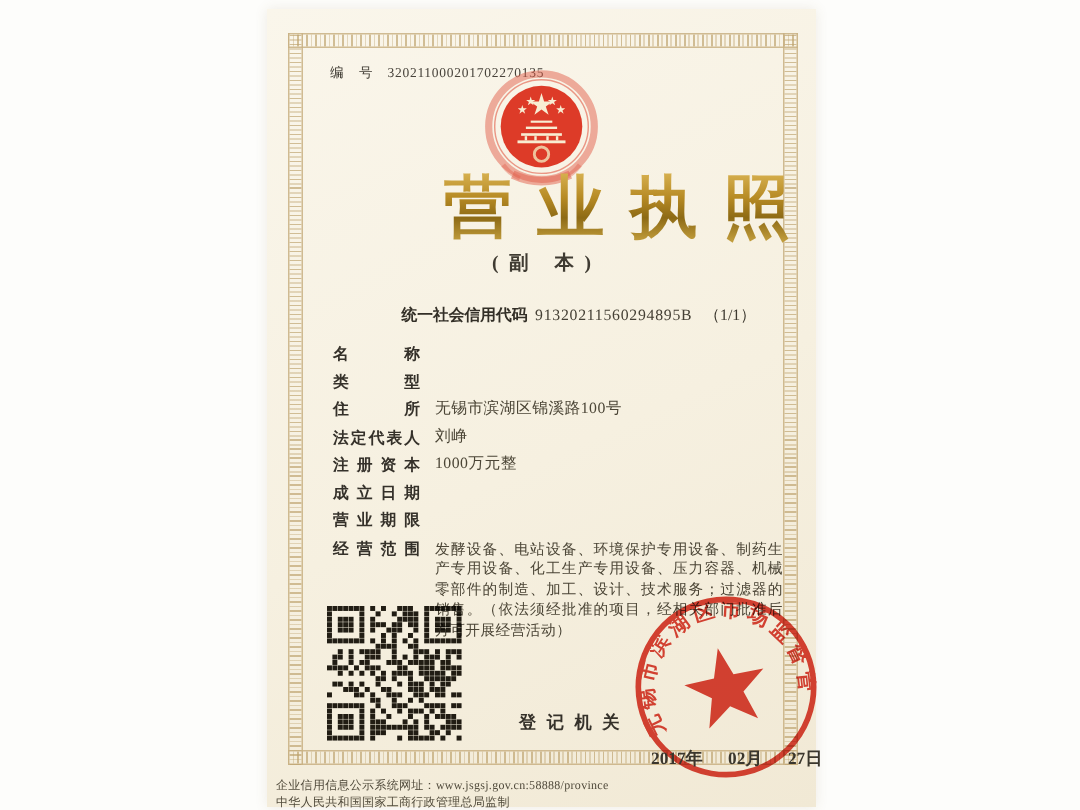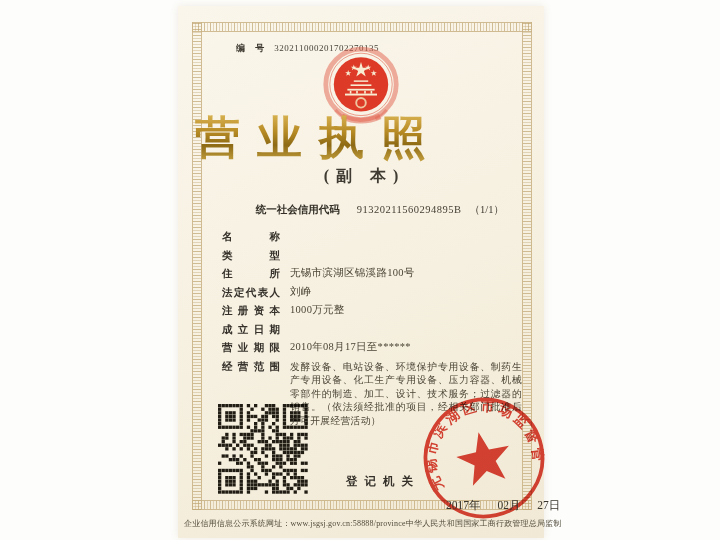--- a/index.html
+++ b/index.html
@@ -18,40 +18,40 @@
   .frame .strip{position:absolute;opacity:.85;}
   .frame .h{left:0;right:0;height:8px;
     border-top:1px solid #c9b183;border-bottom:1px solid #c9b183;
     background:repeating-linear-gradient(90deg,rgba(190,163,110,.8) 0 1px,rgba(190,163,110,0) 1px 3px,rgba(190,163,110,.45) 3px 4px,rgba(190,163,110,0) 4px 6px);}
   .frame .v{top:0;bottom:0;width:8px;
     border-left:1px solid #c9b183;border-right:1px solid #c9b183;
     background:repeating-linear-gradient(0deg,rgba(190,163,110,.8) 0 1px,rgba(190,163,110,0) 1px 3px,rgba(190,163,110,.45) 3px 4px,rgba(190,163,110,0) 4px 6px);}
   .frame .t{top:0}.frame .b{bottom:0}.frame .l{left:0}.frame .r{right:0}
   
   .serial{position:absolute;top:36px;left:42px;font-size:9px;color:#47423a;letter-spacing:.5px;}
-  .serial .lab{font-weight:bold;letter-spacing:4px;margin-right:6px;color:#3b372f;margin-left:16px;}
+  .serial .lab{font-weight:normal;letter-spacing:4px;margin-right:6px;color:#3b372f;}
   
   .emblem{position:absolute;top:40px;left:50%;transform:translateX(-50%);width:80px;height:88px;}
   
   .title{
-    position:absolute;top:102px;left:0;width:100%;text-align:left;
+    position:absolute;top:102px;left:0;width:100%;text-align:right;
     font-family:"Liberation Sans","DejaVu Sans",sans-serif;
     font-size:45px;font-weight:800;letter-spacing:17px;text-indent:17px;
     background:linear-gradient(180deg,#e5c162 0%,#b68a24 40%,#8d6a15 62%,#d9b44e 100%);
     -webkit-background-clip:text;background-clip:text;
     -webkit-text-fill-color:transparent;color:#a9801f;
     text-shadow:0 0 0 rgba(0,0,0,0);
   }
   .subtitle{
     position:absolute;top:160px;left:0;width:100%;text-align:center;
-    font-size:16px;font-weight:bold;color:#3f3b32;letter-spacing:7px;text-indent:7px;
+    font-size:13px;font-weight:bold;color:#3f3b32;letter-spacing:7px;text-indent:7px;
   }
   
   .credit{position:absolute;top:197px;right:40px;font-size:10.5px;color:#3c382f;white-space:nowrap;}
-  .credit .lab{font-weight:bold;margin-right:17px;color:#332f27;}
+  .credit .lab{font-weight:bold;margin-right:5px;color:#332f27;}
   .credit .code{letter-spacing:.5px;color:#454035;}
   .credit .pages{margin-left:8px;}
   
   .fields{position:absolute;top:224px;left:44px;right:22px;}
   .field-row{display:flex;align-items:flex-start;margin-bottom:6.5px;font-size:10.5px;line-height:12px;}
   .field-label{
     flex:0 0 58px;font-weight:bold;color:#35312a;
     text-align:justify;text-align-last:justify;margin-right:10px;
     font-family:"Liberation Sans","DejaVu Sans",sans-serif;
   }
@@ -62,27 +62,27 @@
   
   .regauth{
     position:absolute;top:468px;left:168px;font-size:11.5px;font-weight:bold;
     color:#35312a;letter-spacing:7px;white-space:nowrap;
     font-family:Liberation Serif, serif;
   }
   
   .seal{position:absolute;top:386px;left:240px;width:132px;height:132px;
     transform:rotate(-12deg);opacity:.92;mix-blend-mode:multiply;}
   
-  .dateline{position:absolute;top:492px;left:256px;font-size:11.5px;font-weight:normal;color:#3a362d;white-space:nowrap;padding-left:12px;}
+  .dateline{position:absolute;top:492px;left:256px;font-size:11.5px;font-weight:bold;color:#3a362d;white-space:nowrap;}
   .dateline span{margin-right:14px;}
   .dateline span:last-child{margin-right:0;}
   
   .footer{
-    position:absolute;top:512px;left:6px;right:4px;display:flex;justify-content:space-between;
-    font-size:8px;color:#514b3c;letter-spacing:.2px;white-space:nowrap;
+    position:absolute;top:512px;left:6px;right:4px;display:flex;justify-content:flex-end;
+    font-size:8px;color:#514b3c;letter-spacing:.2px;white-space:nowrap;flex-direction:column;
   }
 </style>
 </head>
 <body>
 
 <div class="paper">
 
   <div class="frame">
     <div class="strip h t"></div>
     <div class="strip h b"></div>
@@ -151,21 +151,20 @@
       <span class="field-label">注册资本</span>
       <span class="field-value">1000万元整</span>
     </div>
 
     <div class="field-row">
       <span class="field-label">成立日期</span>
     </div>
 
     <div class="field-row">
       <span class="field-label">营业期限</span>
-      <span class="field-value">2010年08月17日至******</span>
     </div>
 
     <div class="field-row scope">
       <span class="field-label">经营范围</span>
       <span class="field-value">发酵设备、电站设备、环境保护专用设备、制药生产专用设备、化工生产专用设备、压力容器、机械零部件的制造、加工、设计、技术服务；过滤器的销售。（依法须经批准的项目，经相关部门批准后方可开展经营活动）</span>
     </div>
   </div>
 
   <div class="qr">
     <svg viewBox="0 0 90 90" width="90" height="90" aria-hidden="true">

